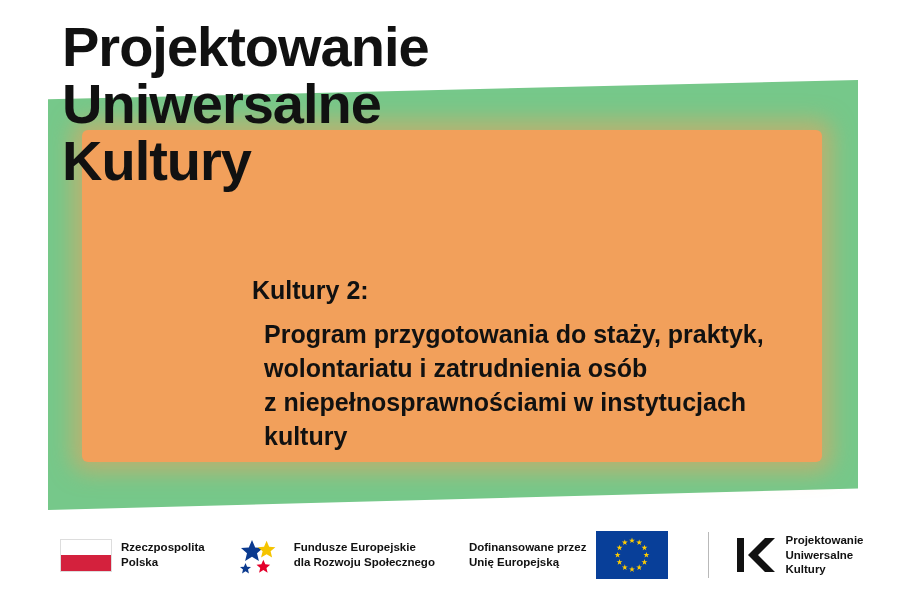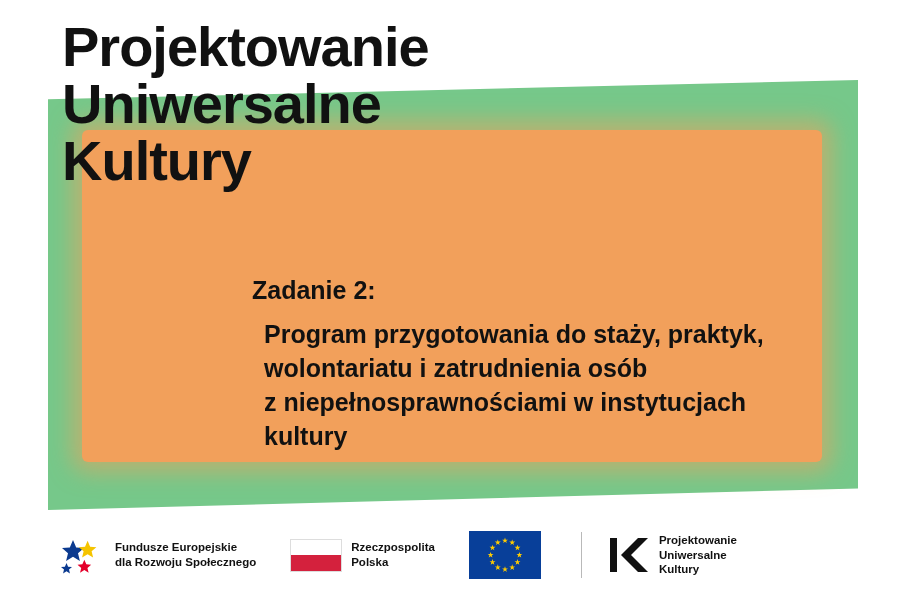--- a/index.html
+++ b/index.html
@@ -147,49 +147,51 @@
 <div class="poster">
 
   <div class="green-band"></div>
   <div class="orange-block"></div>
 
   <h1 class="headline">Projektowanie
 Uniwersalne
 Kultury</h1>
 
   <div class="body-copy">
-    <p class="lead">Zadanie 2:</p>
+    <p class="lead">Kultury 2:</p>
     <p class="para">Program przygotowania do staży, praktyk,
 wolontariatu i zatrudnienia osób
 z niepełnosprawnościami w instytucjach
 kultury</p>
   </div>
 
   <div class="footer">
+
+    <div class="logo-group">
+      <div class="pl-flag"></div>
+      <div class="logo-caption">Rzeczpospolita
+Polska</div>
+    </div>
 
     <div class="logo-group">
       <div class="fe-mark">
         <svg width="46" height="46" viewBox="0 0 46 46" aria-hidden="true">
           <polygon points="7,6 10.2,13.5 18,14 12,19.2 13.9,27 7,22.7 0.1,27 2,19.2 -4,14 3.8,13.5" transform="translate(6,2)" fill="#0b3a8f"></polygon>
           <polygon points="7,6 10.2,13.5 18,14 12,19.2 13.9,27 7,22.7 0.1,27 2,19.2 -4,14 3.8,13.5" transform="translate(22,4) scale(0.8)" fill="#f5c400"></polygon>
           <polygon points="7,6 10.2,13.5 18,14 12,19.2 13.9,27 7,22.7 0.1,27 2,19.2 -4,14 3.8,13.5" transform="translate(20,24) scale(0.62)" fill="#e4002b"></polygon>
           <polygon points="7,6 10.2,13.5 18,14 12,19.2 13.9,27 7,22.7 0.1,27 2,19.2 -4,14 3.8,13.5" transform="translate(3,28) scale(0.5)" fill="#0b3a8f"></polygon>
         </svg>
       </div>
       <div class="logo-caption">Fundusze Europejskie
 dla Rozwoju Społecznego</div>
     </div>
 
     <div class="logo-group">
-      <div class="pl-flag"></div>
-      <div class="logo-caption">Rzeczpospolita
-Polska</div>
-    </div>
-
-    <div class="logo-group">
+      <div class="logo-caption" style="margin-left:0; margin-right:9px; text-align:left;">Dofinansowane przez
+Unię Europejską</div>
       <div class="eu-flag">
         <svg width="72" height="48" viewBox="0 0 72 48" aria-hidden="true">
           <rect width="72" height="48" fill="#083f99"></rect>
           <g fill="#ffcc00">
             <g id="s">
                 <polygon points="0,-3.1 0.73,-0.96 2.95,-0.96 1.16,0.37 1.84,2.5 0,1.19 -1.84,2.5 -1.16,0.37 -2.95,-0.96 -0.73,-0.96" transform="translate(36,9.6)"></polygon>
               </g>
             <use href="#s" x="0" y="0" transform="translate(7.2,1.93)"></use>
             <use href="#s" transform="translate(12.48,7.2)"></use>
             <use href="#s" transform="translate(14.4,14.4)"></use>

